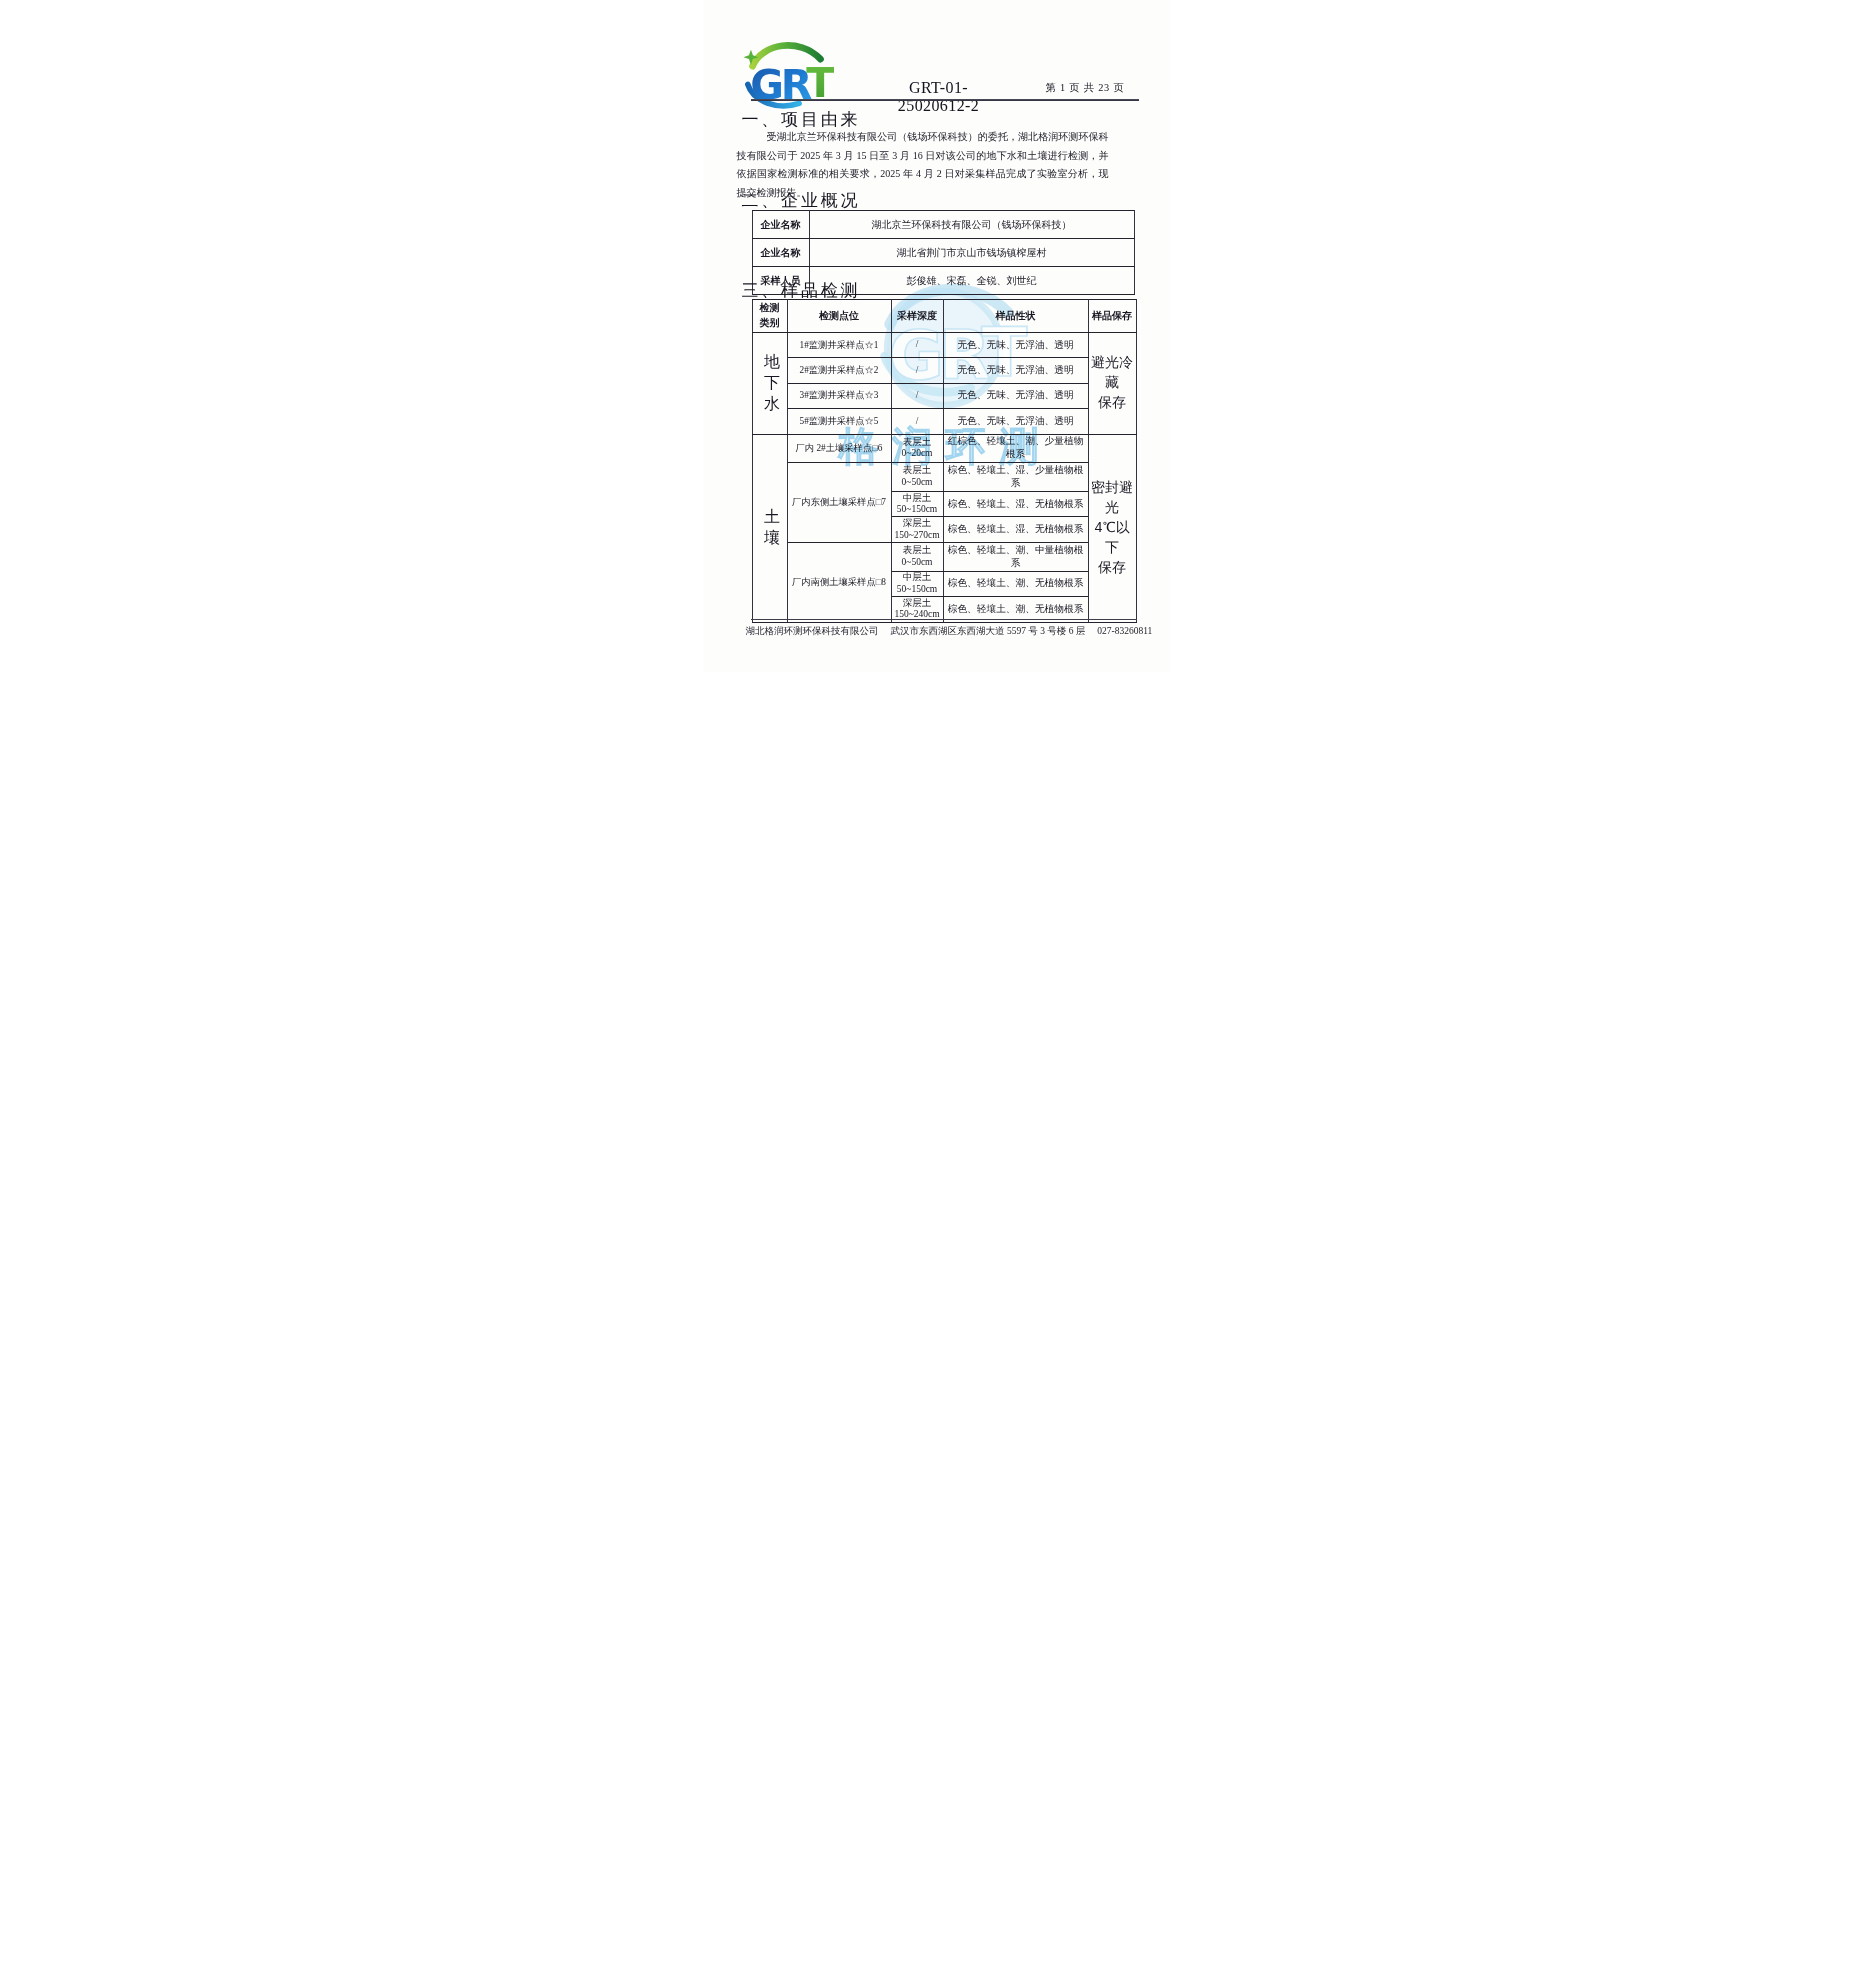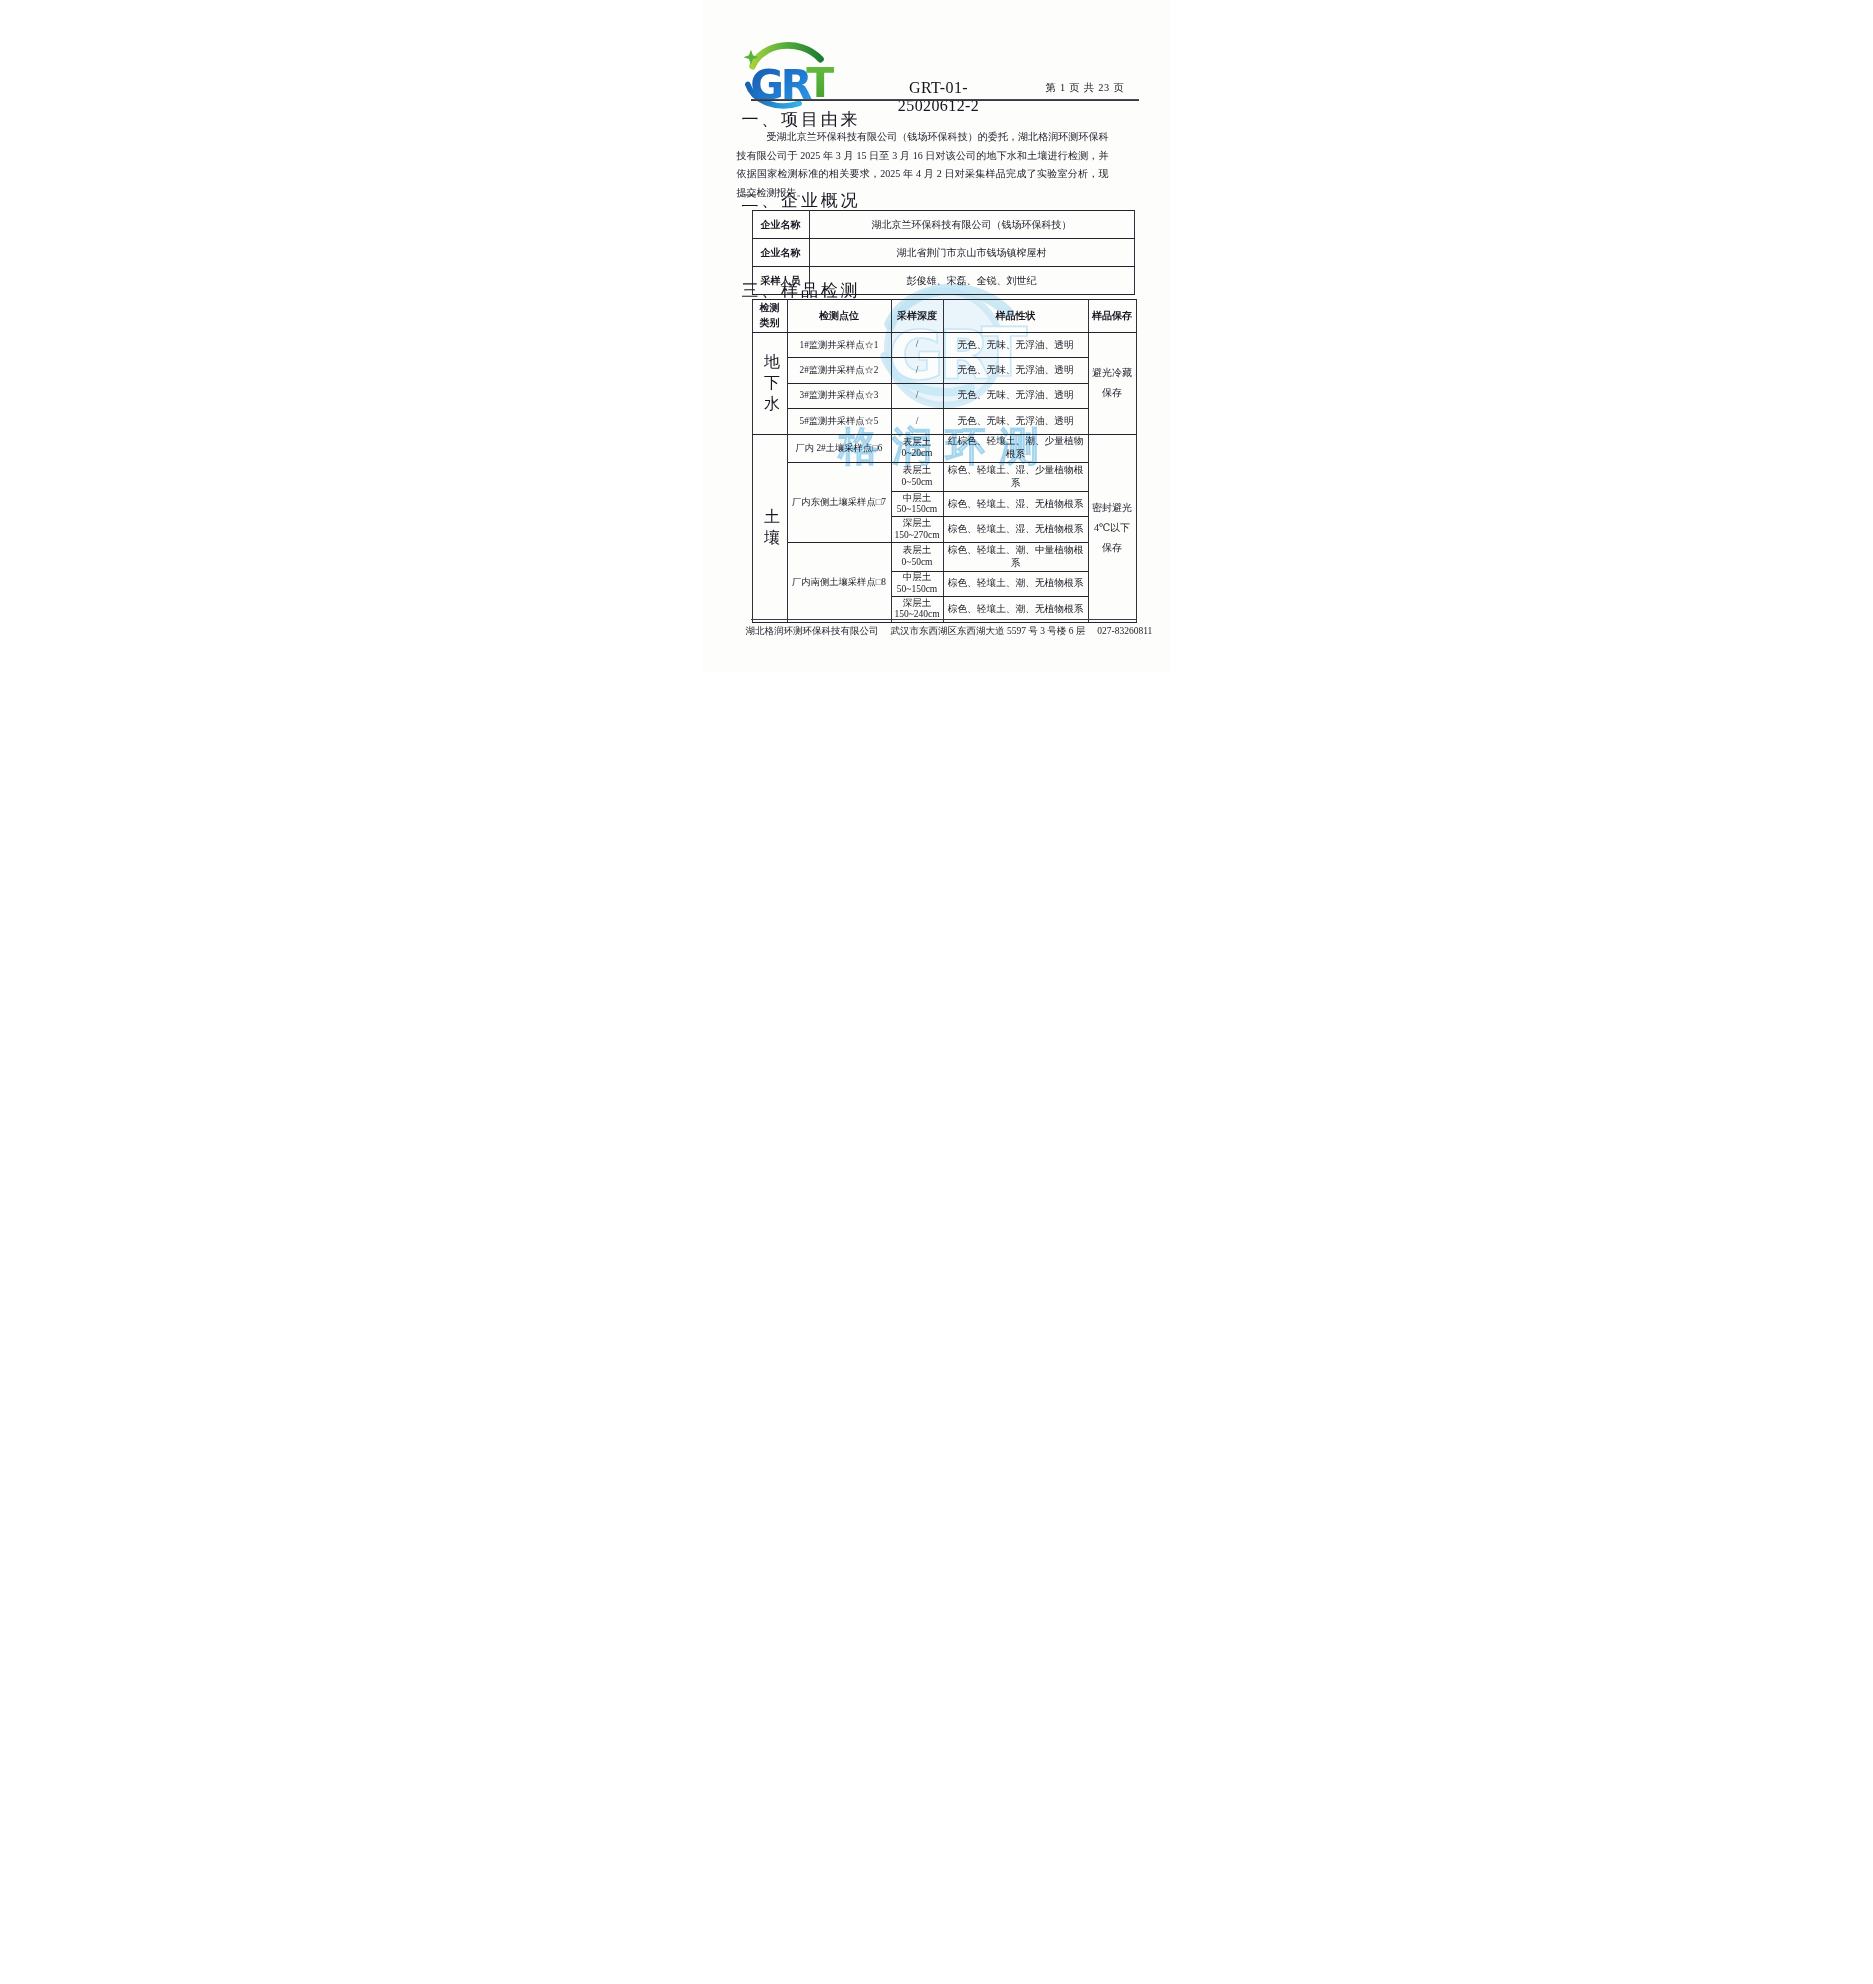--- a/index.html
+++ b/index.html
@@ -77,21 +77,21 @@
   .t2 thead th {
     height:33px; font-family:"Liberation Sans","DejaVu Sans",sans-serif;
     font-size:10px; font-weight:bold; white-space:pre-line; line-height:14.7px;
   }
   .row-gw  td { height:25.4px; }
   .row-soil td { height:24px; }
   .cell-cat { font-size:16px;padding-left:6px; }
   .cell-point { font-size:9.3px; white-space:nowrap; }
   .cell-depth { font-size:9.5px; line-height:11.5px; white-space:pre-line; }
   .cell-char { font-size:9.7px;text-align:center; }
-  .cell-storage { font-size:10px; line-height:20px; white-space:pre-line; }
+  .cell-storage { font-size:14px; line-height:20px; white-space:pre-line;font-family:Liberation Mono, monospace; }
 
   
   .rule-bottom {
     position:absolute; left:48px; top:619px; width:386px; height:1.4px;
     background:linear-gradient(#50505c,#2b2b36);
   }
   .footer {
     position:absolute; left:43px; top:625px; width:391px;
     display:flex; justify-content:space-between; align-items:baseline;
     font-size:9.5px; color:#1c1c27; white-space:nowrap;gap:12px;

